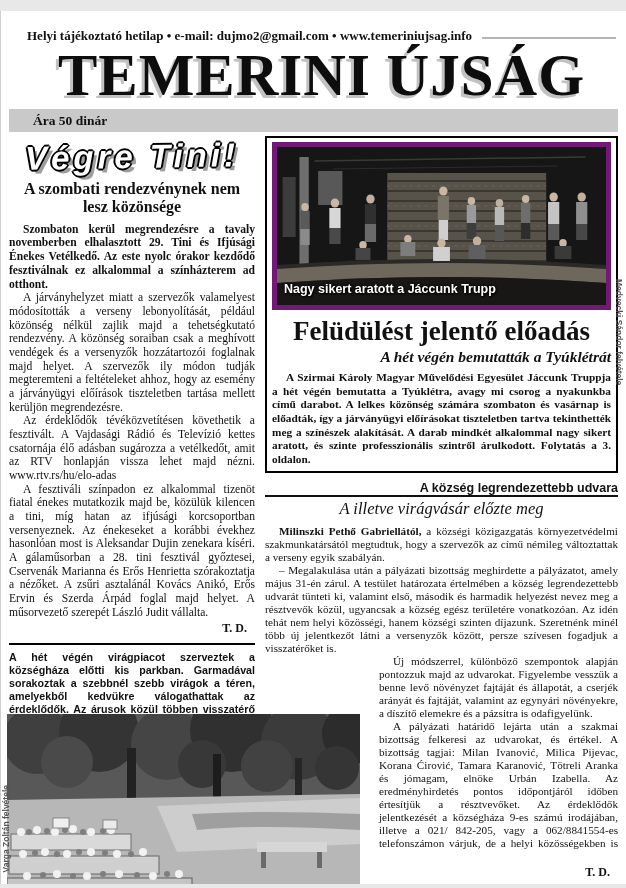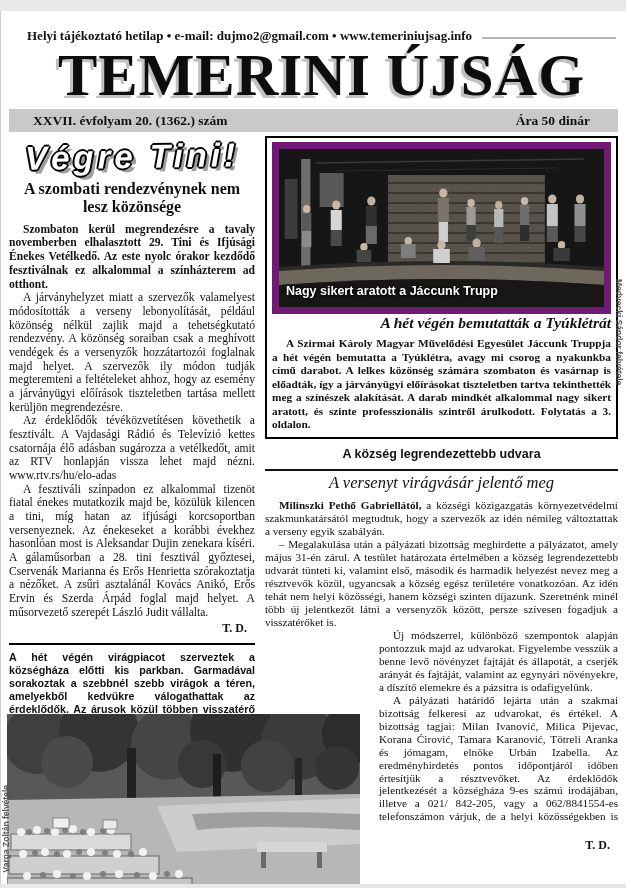--- a/index.html
+++ b/index.html
@@ -50,34 +50,34 @@
   .sig { text-align:right; font-weight:bold; font-size:12px; padding-right:8px; margin-top:2px; }
   .left-rule { border:none; border-top:2px solid #000; margin:7px 0 6px 0; }
   .flower-p {
     font-family:"Liberation Sans", sans-serif; font-weight:bold;
     font-size:10.7px; line-height:1.2; text-align:justify;
     max-height:142px; overflow:hidden;
   }
 
   
   .theater-box { border:2px solid #000; padding:4px 5px 5px 5px; }
-  .photo-wrap { position:relative; border:7px solid #701a75; line-height:0; }
+  .photo-wrap { position:relative; border:5px solid #701a75; line-height:0; }
   .photo-wrap svg { width:100%; height:158px; display:block; }
   .photo-caption {
     position:absolute; left:7px; bottom:8px; line-height:1.1;
     font-family:"Liberation Sans", sans-serif; font-weight:bold; font-size:12.5px;
     color:#fff; text-shadow:1px 1px 2px #000, 0 0 3px #000;
   }
   .headline-1 { text-align:center; font-weight:bold; font-size:27px; line-height:1.05; margin:7px 0 3px 0; }
   .subhead-1 { text-align:right; font-weight:bold; font-style:italic; font-size:15.5px; margin-bottom:5px; }
   .boxed-body { font-weight:bold; font-size:11.3px; line-height:1.2; text-align:justify; text-indent:14px; }
 
   .banner {
-    text-align:center; font-family:"Liberation Sans", sans-serif; font-weight:bold;
-    font-size:12.5px; padding:6px 0 8px 0; border-bottom:2px solid #111; margin:2px 0 2px 0;
+    text-align:right; font-family:"Liberation Sans", sans-serif; font-weight:bold;
+    font-size:12.5px; padding:6px 0 0 0; border-bottom:2px solid #111; margin:2px 0 2px 0;
   }
   .headline-2 { text-align:center; font-weight:bold; font-size:30px; line-height:1.05; margin:6px 0 1px 0; }
   .subhead-2 { text-align:center; font-style:italic; font-size:16.5px; margin-bottom:6px; }
   .contest-body .body-p { font-size:11.2px; line-height:1.16; }
   .wrap-spacer { float:left; width:106px; height:190px; margin:2px 8px 0 0; }
 
   
   .flower-photo {
     position:absolute; left:6px; top:703px; width:353px; height:178px;
     line-height:0; z-index:2; background:#888;
@@ -96,21 +96,20 @@
 <body>
 
 <div class="page">
 
   <div class="tagline-row">
     <span class="tagline">Helyi tájékoztató hetilap • e-mail: dujmo2@gmail.com • www.temeriniujsag.info</span>
     <span class="tagline-rule"></span>
   </div>
   <div class="masthead">TEMERINI ÚJSÁG</div>
   <div class="issue-bar">
-    <span>XXVII. évfolyam 20. (1362.) szám</span>
     <span>Ára 50 dinár</span>
   </div>
 
   <div class="cols">
 
     <div class="col-left">
       <div class="fun-head">Végre Tini!</div>
       <div class="left-sub">A szombati rendezvénynek nem lesz közönsége</div>
       <p class="body-p lead">Szombaton kerül megrendezésre a tavaly novemberben elhalasztott 29. Tini és Ifjúsági Énekes Vetélkedő. Az este nyolc órakor kezdődő fesztiválnak ez alkalommal a színházterem ad otthont.</p>
       <p class="body-p">A járványhelyzet miatt a szervezők valamelyest módosították a verseny lebonyolítását, például közönség nélkül zajlik majd a tehetségkutató rendezvény. A közönség soraiban csak a meghívott vendégek és a versenyzők hozzátartozói foglalnak majd helyet. A szervezők ily módon tudják megteremteni a feltételeket ahhoz, hogy az esemény a járványügyi előírások tiszteletben tartása mellett kerüljön megrendezésre.</p>
@@ -223,30 +222,31 @@
                   <rect x="-9" y="4" width="18" height="14" fill="#5f5f5f"></rect>
                 </g>
               <g transform="translate(306,96)">
                   <circle cx="0" cy="0" r="4" fill="#c9b6a4"></circle>
                   <rect x="-9" y="3" width="18" height="13" fill="#3a3a3a"></rect>
                 </g>
             </g>
           </svg>
           <div class="photo-caption">Nagy sikert aratott a Jáccunk Trupp</div>
         </div>
+        <div class="headline-1">Felüdülést jelentő előadás</div>
         <div class="subhead-1">A hét végén bemutatták a Tyúklétrát</div>
         <p class="boxed-body">A Szirmai Károly Magyar Művelődési Egyesület Jáccunk Truppja a hét végén bemutatta a Tyúklétra, avagy mi csorog a nyakunkba című darabot. A lelkes közönség számára szombaton és vasárnap is előadták, így a járványügyi előírásokat tiszteletben tartva tekinthették meg a színészek alakítását. A darab mindkét alkalommal nagy sikert aratott, és szinte professzionális szintről árulkodott. Folytatás a 3. oldalon.</p>
       </div>
 
       <div class="banner">A község legrendezettebb udvara</div>
 
-      <div class="subhead-2">A versenyt virágvásár jelentő meg</div>
+      <div class="subhead-2">A illetve virágvásár előzte meg</div>
 
       <div class="contest-body">
-        <p class="body-p"><b>Milinszki Pethő Gabriellától,</b><span> a községi közigazgatás környezetvédelmi szakmunkatársától megtudtuk, hogy a szervezők az idén némileg változtattak a verseny egyik szabályán.</span></p>
+        <p class="body-p"><b>Milinszki Pethő Gabriellától,</b><span> a községi közigazgatás környezetvédelmi szakmunkatársától megtudtuk, hogy a szervezők az című némileg változtattak a verseny egyik szabályán.</span></p>
         <p class="body-p">– Megalakulása után a pályázati bizottság meghirdette a pályázatot, amely május 31-én zárul. A testület határozata értelmében a község legrendezettebb udvarát tünteti ki, valamint első, második és harmadik helyezést nevez meg a résztvevők közül, ugyancsak a község egész területére vonatkozóan. Az idén tehát nem helyi közösségi, hanem községi szinten díjazunk. Szeretnénk minél több új jelentkezőt látni a versenyzők között, persze szívesen fogadjuk a visszatérőket is.</p>
         <div class="wrap-spacer"></div>
         <p class="body-p">Új módszerrel, különböző szempontok alapján pontozzuk majd az udvarokat. Figyelembe vesszük a benne levő növényzet fajtáját és állapotát, a cserjék arányát és fajtáját, valamint az egynyári növényekre, a díszítő elemekre és a pázsitra is odafigyelünk.</p>
         <p class="body-p">A pályázati határidő lejárta után a szakmai bizottság felkeresi az udvarokat, és értékel. A bizottság tagjai: Milan Ivanović, Milica Pijevac, Korana Ćirović, Tamara Karanović, Tötreli Aranka és jómagam, elnöke Urbán Izabella. Az eredményhirdetés pontos időpontjáról időben értesítjük a résztvevőket. Az érdeklődők jelentkezését a községháza 9-es számú irodájában, illetve a 021/ 842-205, vagy a 062/8841554-es telefonszámon várjuk, de a helyi közösségekben is lehet jelentkezni.</p>
         <div class="sig">T. D.</div>
       </div>
     </div>
   </div>
 
   <div class="flower-photo">

